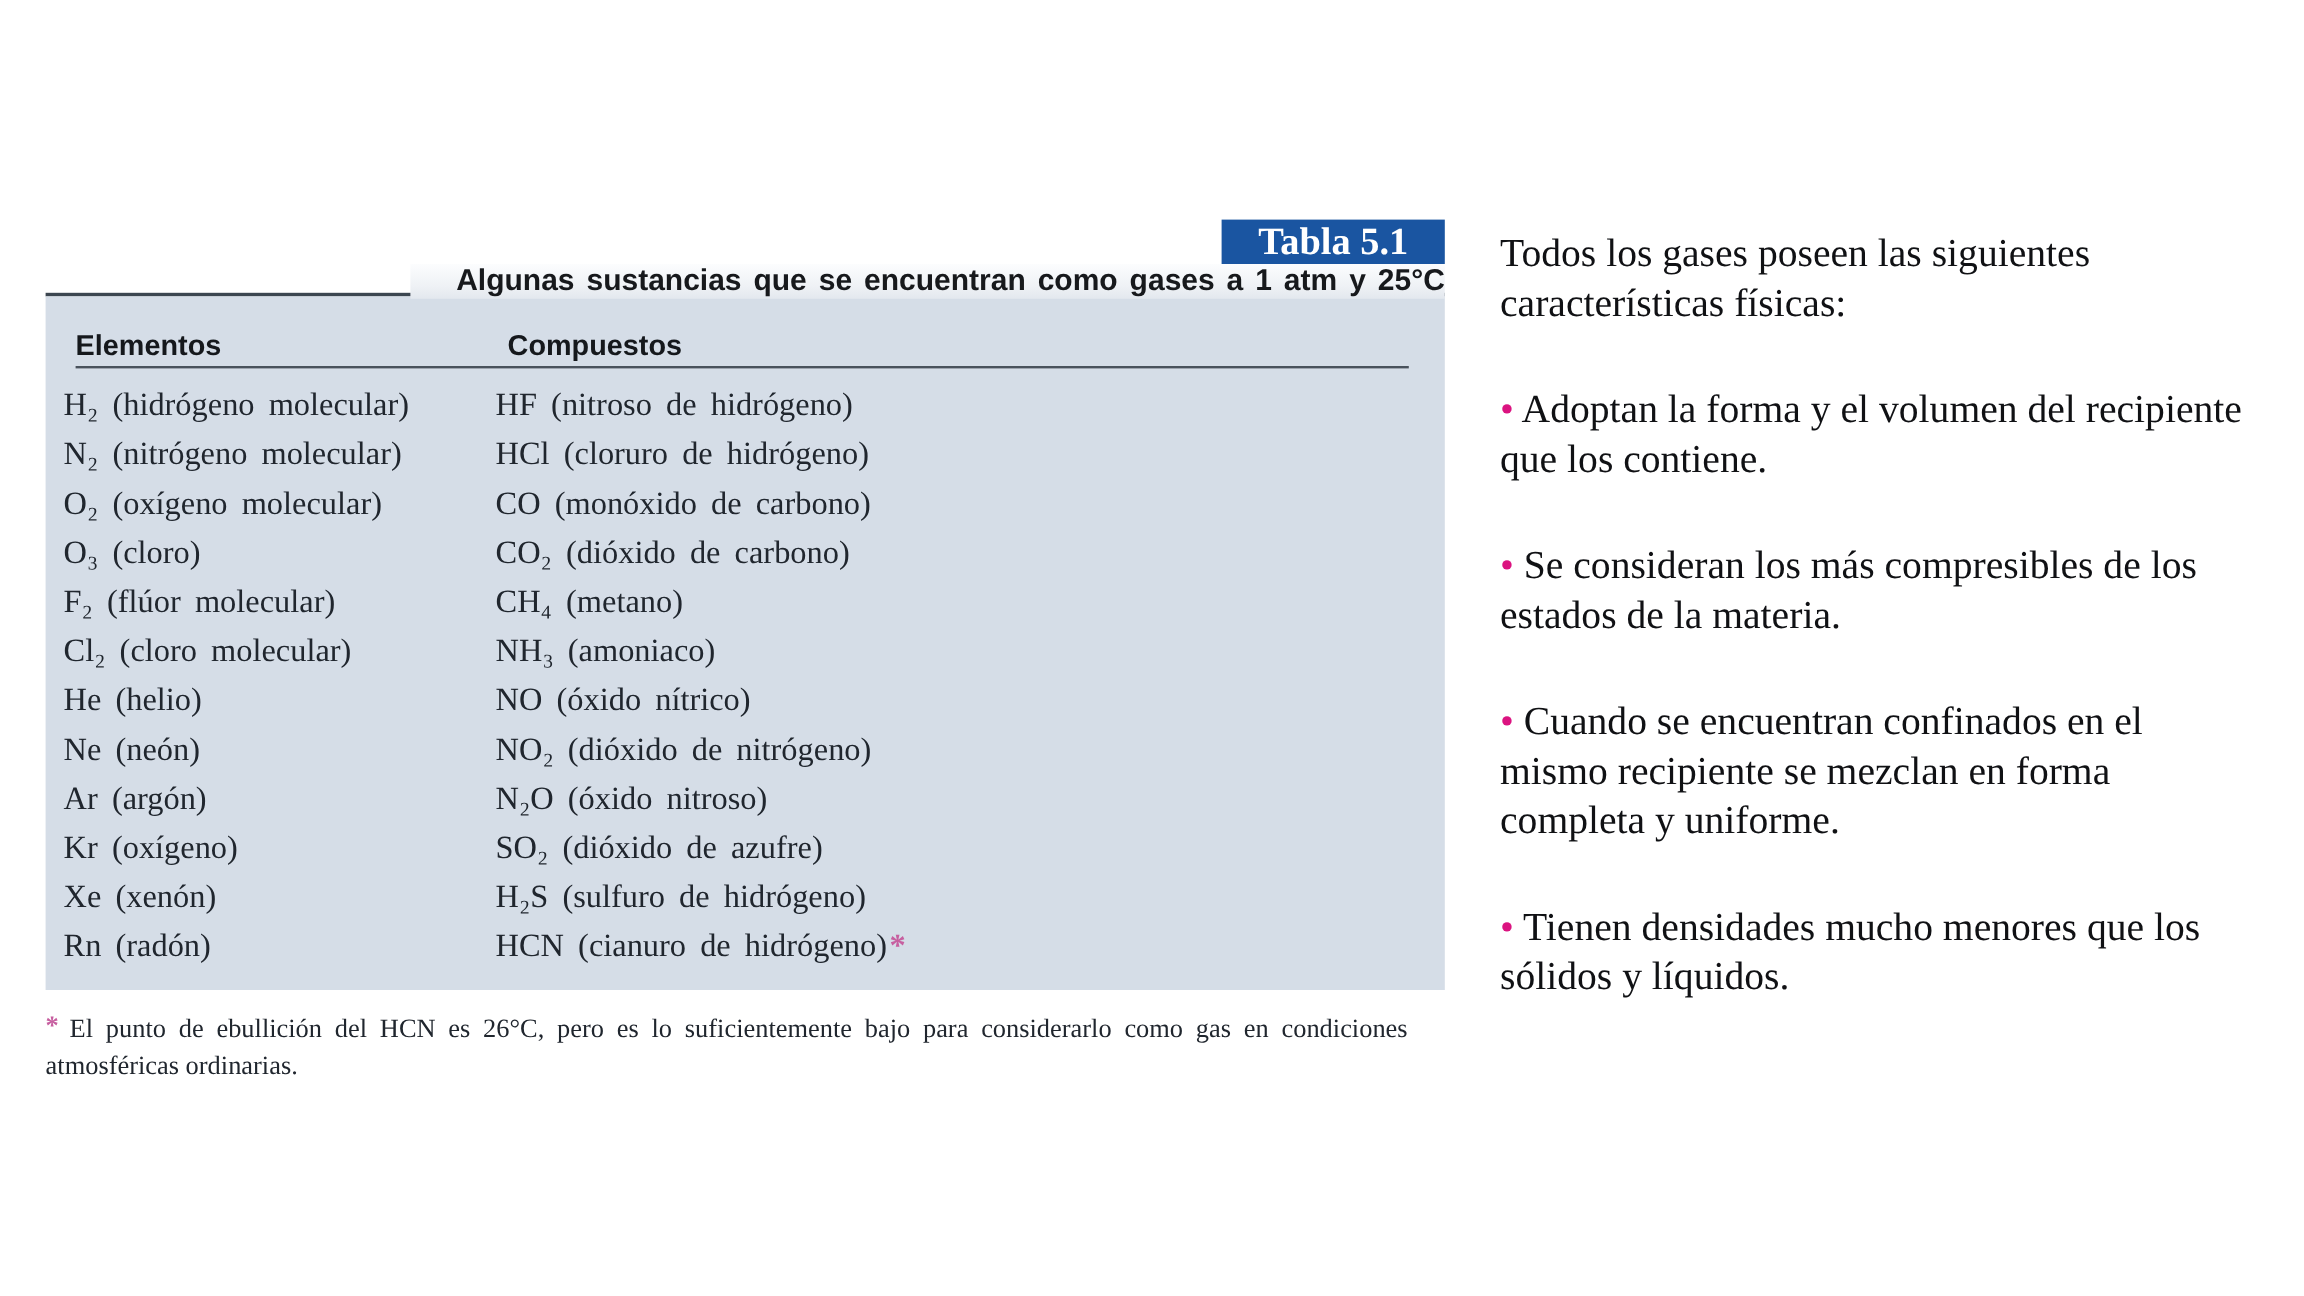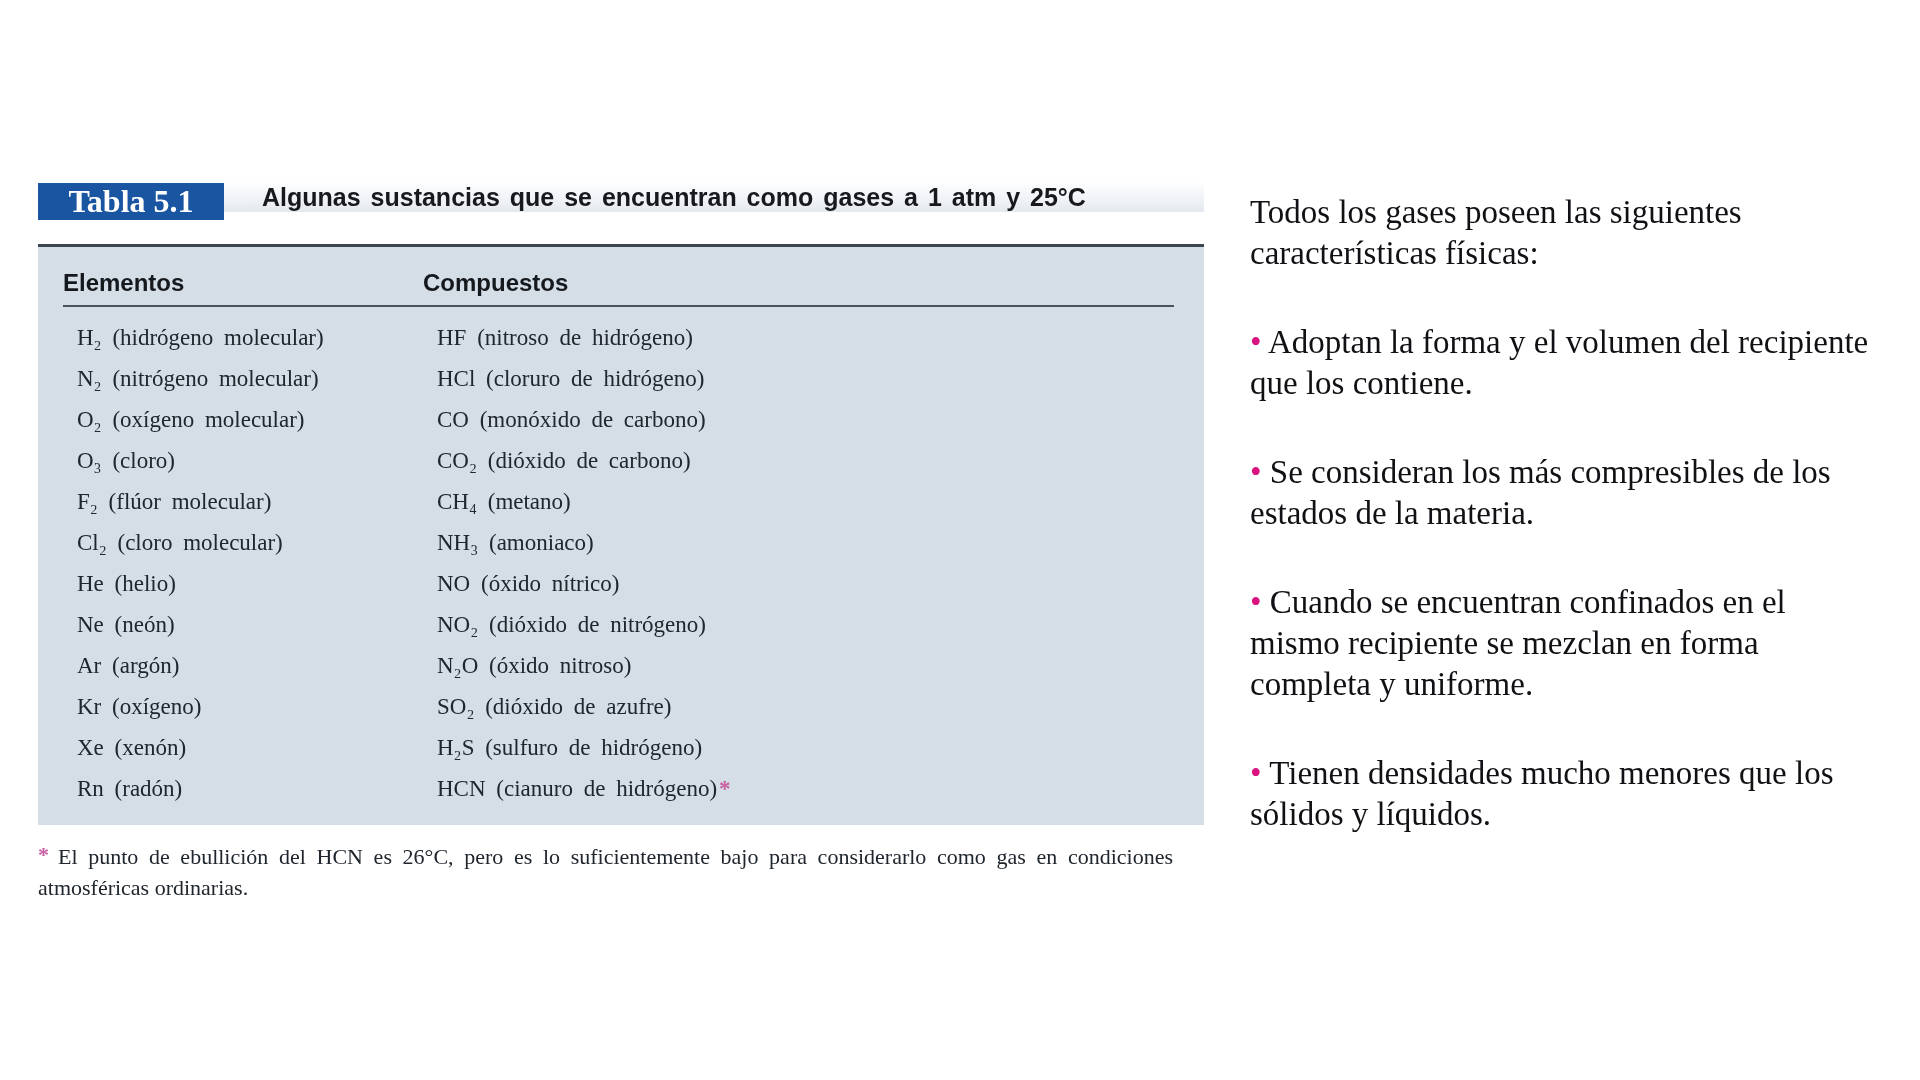--- a/index.html
+++ b/index.html
@@ -11,42 +11,42 @@
   }
   *{box-sizing:border-box;}
   html,body{margin:0;padding:0;}
   body{
     width:1920px;height:1080px;position:relative;background:#ffffff;overflow:hidden;
     font-family:"Liberation Serif","DejaVu Serif",serif;
   }
 
   
   .figure{position:absolute;left:38px;top:183px;width:1166px;}
-  .fig-header{display:flex;align-items:flex-start;height:64px;border-bottom:3px solid var(--rule-dark);}
+  .fig-header{display:flex;align-items:flex-end;height:64px;border-bottom:3px solid var(--rule-dark);flex-direction:column;}
   .fig-tab{
     width:186px;background:var(--tab-bg);color:#ffffff;
     font-family:"Liberation Serif","DejaVu Serif",serif;font-weight:bold;font-size:32px;
     display:flex;align-items:center;justify-content:center;
   }
   .fig-titlebar{
     flex:1;background:linear-gradient(180deg,#FCFDFE 0%,#EEF1F5 65%,#E3E8EE 100%);
     display:flex;align-items:center;padding-left:38px;
     font-family:"Liberation Sans",sans-serif;font-weight:bold;font-size:25px;
     color:#17191c;word-spacing:3px;
   }
   .fig-body{background:var(--body-bg);padding:16px 0;}
   .col-headers{
-    display:flex;padding-left:25px;height:40px;align-items:center;
+    display:flex;padding-left:25px;height:40px;align-items:flex-end;
     font-family:"Liberation Sans",sans-serif;font-weight:bold;font-size:24px;color:#15181c;
   }
   .cell.el{width:360px;flex:0 0 360px;}
   .cell.co{flex:1;}
   .col-divider{height:0;border-top:2px solid #49525C;margin:2px 30px 10px 25px;}
   .trow{
-    display:flex;padding-left:39px;line-height:41px;font-size:23px;
+    display:flex;padding-left:15px;line-height:41px;font-size:27px;
     color:#20262e;word-spacing:5px;
   }
   .note-star{color:var(--pink);font-weight:bold;margin-left:2px;}
 
   .footnote{
     margin:14px 0 16px;width:1135px;font-size:22px;line-height:31px;color:#20262e;
     text-align:justify;
   }
   .footnote .star{color:var(--pink);margin-right:9px;vertical-align:2px;font-weight:bold;}
 

